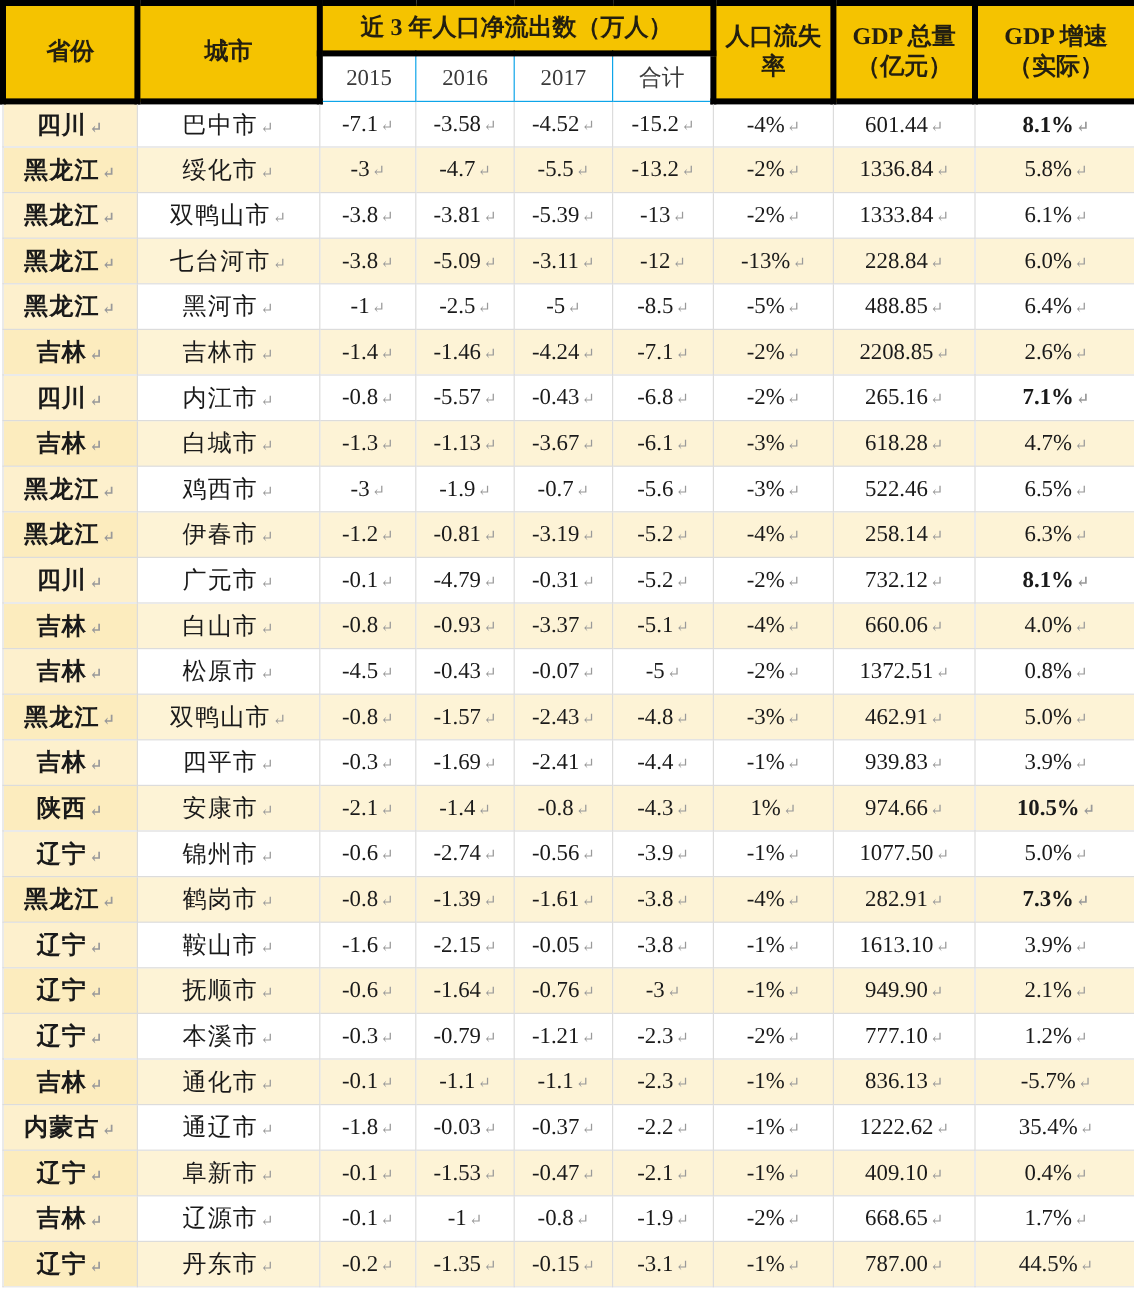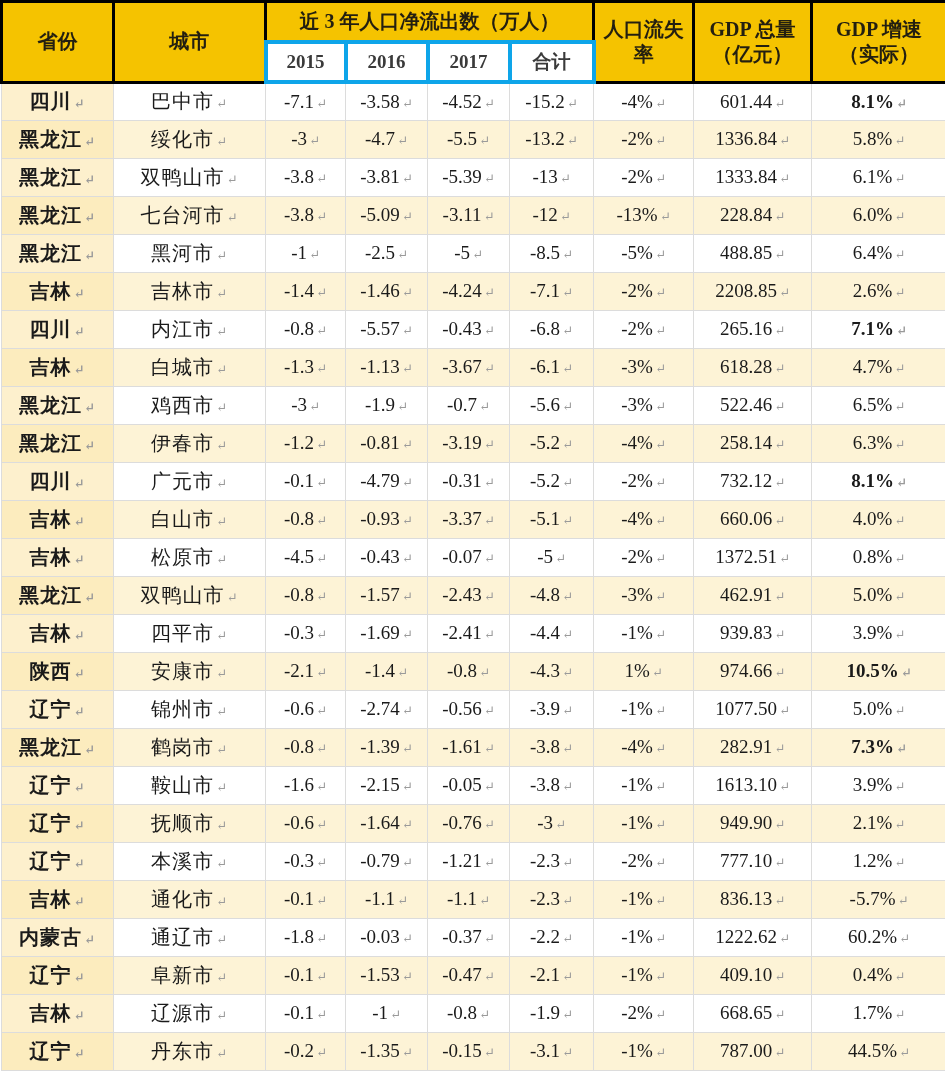--- a/index.html
+++ b/index.html
@@ -30,27 +30,27 @@
   col.c-grow { width: 135px; }
 
   thead th {
     background: #f5c300;
     color: #231f10;
     font-weight: bold;
     font-size: 20px;
     text-align: center;
     vertical-align: middle;
     padding: 6px 4px;
-    border: 3px solid #000000;
+    border: 5px solid #000000;
     line-height: 1.25;
   }
   thead th.subhead {
     background: #ffffff;
-    border: 4px solid #0ea5e9;
-    font-weight: bold;
+    border: 1px solid #0ea5e9;
+    font-weight: normal;
     font-size: 19px;
     color: #3a3a3a;
     height: 40px;
     padding: 3px 2px;
   }
   tbody td {
     border: 1px solid #dcdcdc;
     font-size: 19px;
     text-align: center;
     vertical-align: middle;
@@ -359,21 +359,21 @@
       </tr>
       <tr class="odd">
         <td class="prov"><span class="cell-inner">内蒙古</span><span class="pilcrow">↵</span></td>
         <td class="city"><span class="cell-inner">通辽市</span><span class="pilcrow">↵</span></td>
         <td class="num"><span class="cell-inner">-1.8</span><span class="pilcrow">↵</span></td>
         <td class="num"><span class="cell-inner">-0.03</span><span class="pilcrow">↵</span></td>
         <td class="num"><span class="cell-inner">-0.37</span><span class="pilcrow">↵</span></td>
         <td class="num"><span class="cell-inner">-2.2</span><span class="pilcrow">↵</span></td>
         <td class="num"><span class="cell-inner">-1%</span><span class="pilcrow">↵</span></td>
         <td class="num"><span class="cell-inner">1222.62</span><span class="pilcrow">↵</span></td>
-        <td class="grow"><span class="cell-inner">60.2%</span><span class="pilcrow">↵</span></td>
+        <td class="grow"><span class="cell-inner">35.4%</span><span class="pilcrow">↵</span></td>
       </tr>
       <tr class="even">
         <td class="prov"><span class="cell-inner">辽宁</span><span class="pilcrow">↵</span></td>
         <td class="city"><span class="cell-inner">阜新市</span><span class="pilcrow">↵</span></td>
         <td class="num"><span class="cell-inner">-0.1</span><span class="pilcrow">↵</span></td>
         <td class="num"><span class="cell-inner">-1.53</span><span class="pilcrow">↵</span></td>
         <td class="num"><span class="cell-inner">-0.47</span><span class="pilcrow">↵</span></td>
         <td class="num"><span class="cell-inner">-2.1</span><span class="pilcrow">↵</span></td>
         <td class="num"><span class="cell-inner">-1%</span><span class="pilcrow">↵</span></td>
         <td class="num"><span class="cell-inner">409.10</span><span class="pilcrow">↵</span></td>

